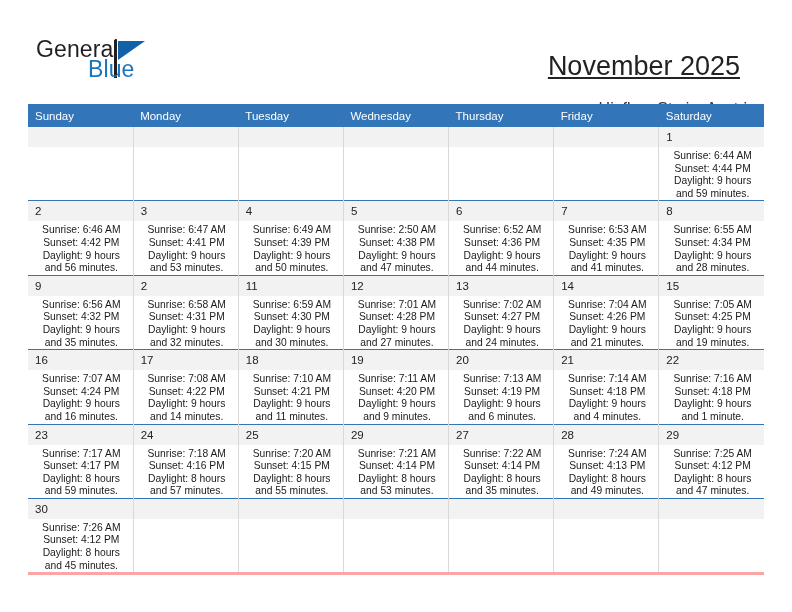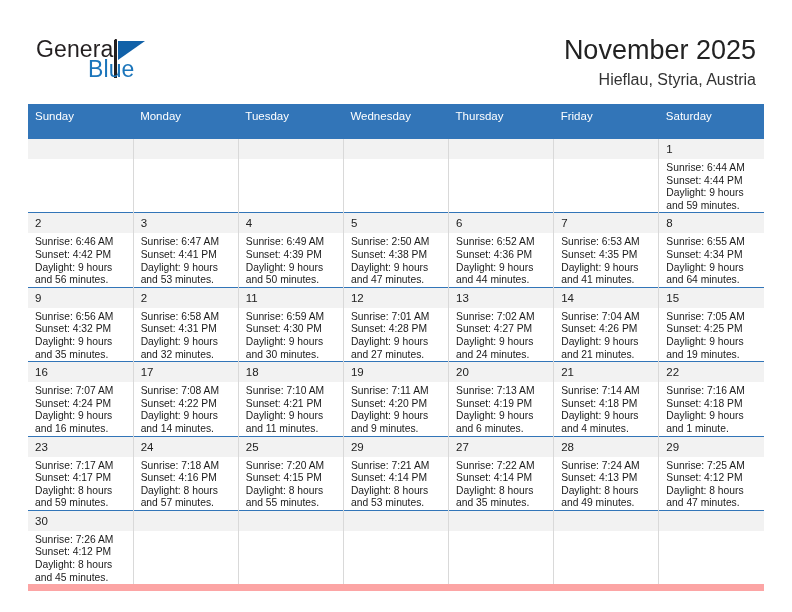--- a/index.html
+++ b/index.html
@@ -77,21 +77,22 @@
     position: absolute;
     right: 36px;
     top: 34px;
     text-align: right;
   }
   .cal-title {
     font-size: 27px;
     line-height: 33px;
     color: #222222;
     font-weight: normal;
-    margin: 0;
+    margin: 16px;
+    text-decoration: underline;
   }
   .cal-subtitle {
     font-size: 16px;
     line-height: 20px;
     color: #333333;
     margin: 3px 0 1px 0;
     font-weight: normal;
   }
 
   
@@ -102,59 +103,60 @@
     width: 736px;
     border-collapse: collapse;
     table-layout: fixed;
   }
   .calendar th {
     background: #3275b8;
     color: #ffffff;
     font-size: 11.5px;
     font-weight: normal;
     text-align: left;
-    padding: 5px 0 17px 7px;
+    padding: 5px 0 5px 7px;
     height: 13px;
     border: none;
   }
   .calendar td {
     vertical-align: top;
     padding: 0;
     width: 105.14px;
     height: 72px;
     border-left: 1px solid #d9d9d9;
     border-top: 1px solid #3275b8;
     background: #ffffff;
   }
   .calendar td:first-child {
     border-left: none;
   }
   .calendar tr:first-child td {
     border-top: none;
   }
   .calendar tr.last-row td {
-    border-bottom: 7px solid #fca5a5;
+    border-bottom: 3px solid #fca5a5;
   }
 
   .daynum {
     background: #f2f2f2;
     font-size: 11.5px;
     color: #222222;
     padding: 4px 0 3px 7px;
     height: 13px;
     line-height: 13px;
   }
   .daynum.empty {
     color: transparent;
   }
   .cell-info {
     padding: 3px 5px 0 7px;
     font-size: 10.3px;
     line-height: 12.6px;
     color: #1a1a1a;
+    text-align: center;
   }
   .cell-info div {
     white-space: nowrap;
   }
   td.blank .daynum {
     background: #f2f2f2;
   }
   td.blank {
     background: #ffffff;
   }
@@ -276,21 +278,21 @@
               <div>Daylight: 9 hours</div>
               <div>and 41 minutes.</div>
             </div>
           </td>
           <td>
             <div class="daynum">8</div>
             <div class="cell-info">
               <div>Sunrise: 6:55 AM</div>
               <div>Sunset: 4:34 PM</div>
               <div>Daylight: 9 hours</div>
-              <div>and 64 minutes.</div>
+              <div>and 28 minutes.</div>
             </div>
           </td>
         </tr>
         <tr>
           <td>
             <div class="daynum">9</div>
             <div class="cell-info">
               <div>Sunrise: 6:56 AM</div>
               <div>Sunset: 4:32 PM</div>
               <div>Daylight: 9 hours</div>

